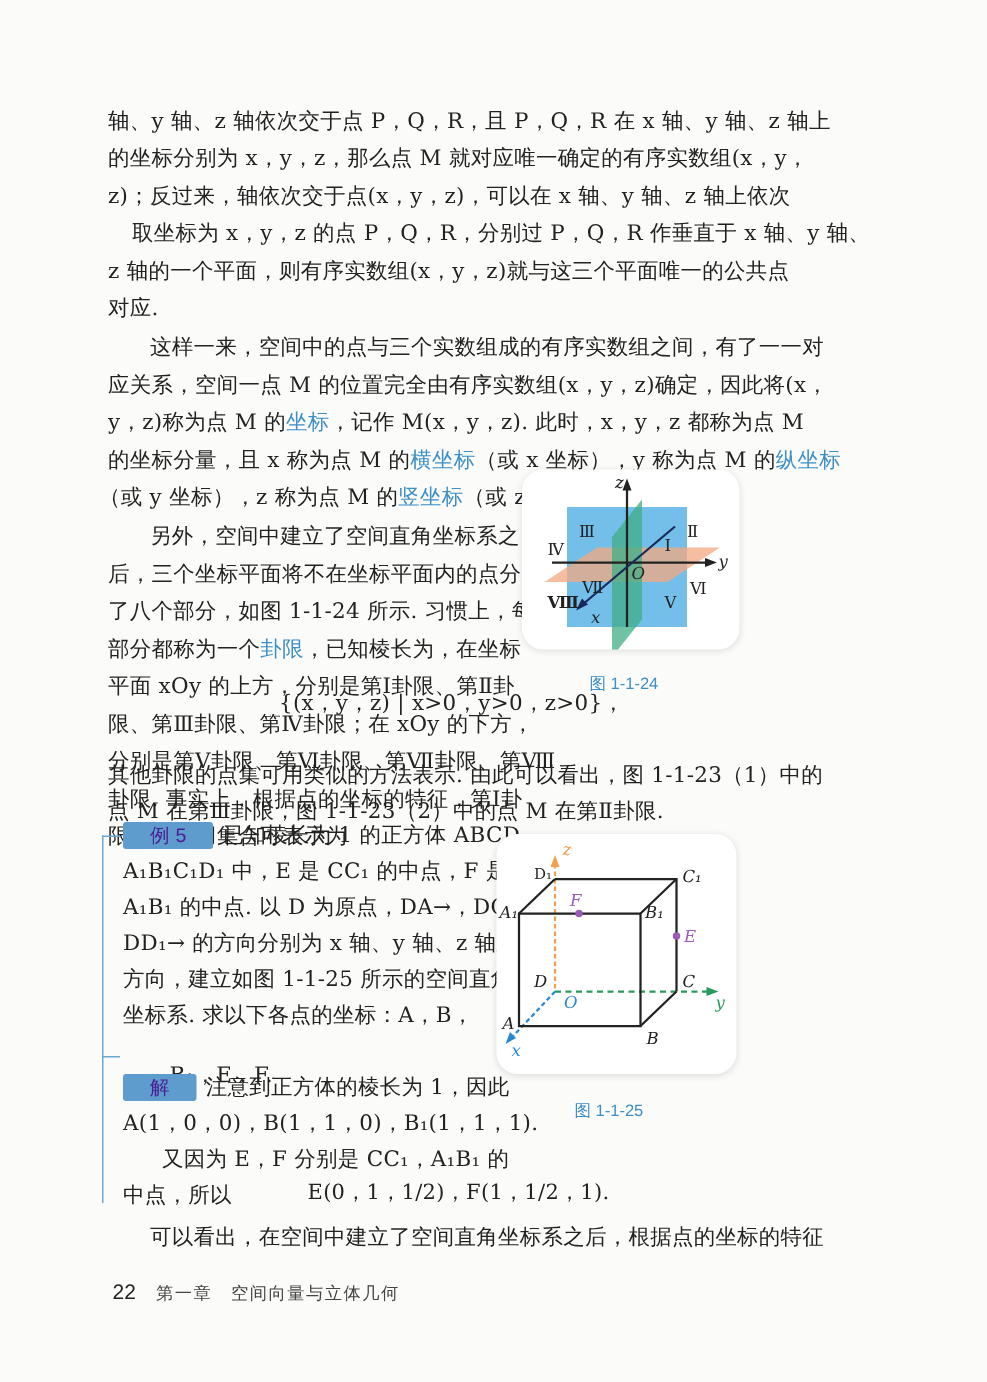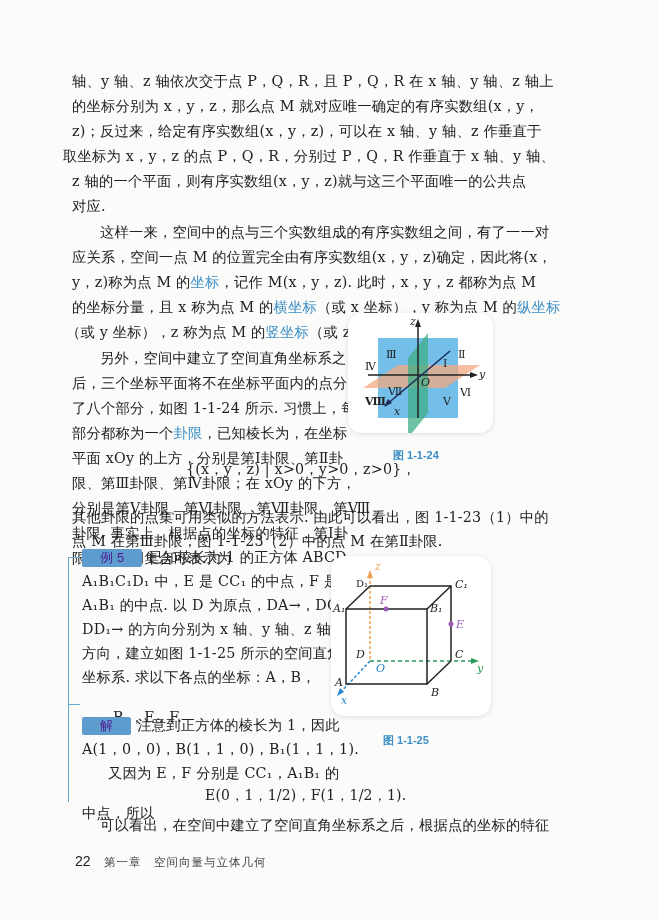--- a/index.html
+++ b/index.html
@@ -1,35 +1,35 @@
 <!DOCTYPE html>
 <html><head>
 <meta charset="utf-8">
 <style>
   html, body { margin:0; padding:0; }
   body { width:658px; height:921px; background:#fbfbf9; position:relative; overflow:hidden;
          font-family:"DejaVu Serif","Liberation Serif",serif; color:#222; }
   .line { position:absolute; font-size:14.3px; line-height:22px; white-space:nowrap; letter-spacing:0.2px; }
   .kw { color:#3d8fc6; }
   .fig { position:absolute; background:#fff; border-radius:14px; box-shadow:0 1px 5px rgba(0,0,0,0.12); }
-  .cap { position:absolute; font-family:"Liberation Sans","DejaVu Sans",sans-serif; font-size:11px; color:#3d8fc6; font-weight:bold; }
+  .cap { position:absolute; font-family:"Liberation Sans","DejaVu Sans",sans-serif; font-size:11px; color:#3d8fc6; font-weight:normal; }
   .tag { display:inline-block; background:#5d9ccc; color:#4c1d95; font-family:"Liberation Sans","DejaVu Sans",sans-serif;
          font-size:13px; padding:0 18px; line-height:18px; border-radius:2px; margin-right:6px; }
   .bracket { position:absolute; border-left:1.5px solid #6aa8d4; }
   .hline { position:absolute; border-top:1.5px solid #6aa8d4; }
   .footer-num { position:absolute; left:75px; top:853px; font-family:"Liberation Sans","DejaVu Sans",sans-serif; font-size:14px; color:#222; }
   .footer-txt { position:absolute; left:104px; top:855px; font-size:11.5px; color:#444; letter-spacing:1px; }
 </style>
 </head>
 <body>
 
 <div class="line" style="left:72px;top:70px;">轴、y 轴、z 轴依次交于点 P，Q，R，且 P，Q，R 在 x 轴、y 轴、z 轴上</div>
 <div class="line" style="left:72px;top:95px;">的坐标分别为 x，y，z，那么点 M 就对应唯一确定的有序实数组(x，y，</div>
-<div class="line" style="left:72px;top:120px;">z)；反过来，给定有序实数组(x，y，z)，可以在 x 轴、y 轴、z 作垂直于</div>
-<div class="line" style="left:63px;top:145px;">取坐标为 x，y，z 的点 P，Q，R，分别过 P，Q，R 作垂直于 x 轴、y 轴、</div>
+<div class="line" style="left:72px;top:120px;">z)；反过来，轴依次交于点(x，y，z)，可以在 x 轴、y 轴、z 轴上依次</div>
+<div class="line" style="left:88px;top:145px;">取坐标为 x，y，z 的点 P，Q，R，分别过 P，Q，R 作垂直于 x 轴、y 轴、</div>
 <div class="line" style="left:72px;top:170px;">z 轴的一个平面，则有序实数组(x，y，z)就与这三个平面唯一的公共点</div>
 <div class="line" style="left:72px;top:195px;">对应.</div>
 
 <div class="line" style="left:100px;top:221px;">这样一来，空间中的点与三个实数组成的有序实数组之间，有了一一对</div>
 <div class="line" style="left:72px;top:246px;">应关系，空间一点 M 的位置完全由有序实数组(x，y，z)确定，因此将(x，</div>
 <div class="line" style="left:72px;top:271px;">
   <span>y，z)称为点 M 的</span><span class="kw">坐标</span><span>，记作 M(x，y，z). 此时，x，y，z 都称为点 M</span>
 </div>
 <div class="line" style="left:72px;top:296px;">
   <span>的坐标分量，且 x 称为点 M 的</span><span class="kw">横坐标</span><span>（或 x 坐标），y 称为点 M 的</span><span class="kw">纵坐标</span>
@@ -93,21 +93,21 @@
 <div class="line" style="left:82px;top:570px;">A₁B₁C₁D₁ 中，E 是 CC₁ 的中点，F 是</div>
 <div class="line" style="left:82px;top:594px;">A₁B₁ 的中点. 以 D 为原点，DA→，DC→，</div>
 <div class="line" style="left:82px;top:618px;">DD₁→ 的方向分别为 x 轴、y 轴、z 轴正</div>
 <div class="line" style="left:82px;top:642px;">方向，建立如图 1-1-25 所示的空间直角</div>
 <div class="line" style="left:82px;top:666px;">坐标系. 求以下各点的坐标：A，B，</div>
 <div class="line" style="left:82px;top:706px;margin-left:31px;">B₁，E，F.</div>
 
 <div class="line" style="left:82px;top:714px;"><span class="tag">解</span><span>注意到正方体的棱长为 1，因此</span></div>
 <div class="line" style="left:82px;top:738px;">A(1，0，0)，B(1，1，0)，B₁(1，1，1).</div>
 <div class="line" style="left:108px;top:762px;">又因为 E，F 分别是 CC₁，A₁B₁ 的</div>
-<div class="line" style="left:82px;top:786px;margin-top:16px;">中点，所以</div>
+<div class="line" style="left:82px;top:786px;">中点，所以</div>
 <div class="line" style="left:205px;top:784px;font-size:14px;">E(0，1，1/2)，F(1，1/2，1).</div>
 
 <div class="fig" style="left:331px;top:556px;width:160px;height:160px;">
   <svg width="160" height="160" viewBox="0 0 160 160">
     <line x1="39" y1="20" x2="39" y2="105" stroke="#f0a050" stroke-width="1.5" stroke-dasharray="3,2"></line>
     <polygon points="36,22 39,14 42,22" fill="#f0a050"></polygon>
     <line x1="39" y1="105" x2="145" y2="105" stroke="#2a9a5a" stroke-width="1.5" stroke-dasharray="4,3"></line>
     <polygon points="140,102 148,105 140,108" fill="#2a9a5a"></polygon>
     <line x1="39" y1="105" x2="8" y2="138" stroke="#2a88d0" stroke-width="1.5" stroke-dasharray="3,2"></line>
     <polygon points="6,140 9,132 13,136" fill="#2a88d0"></polygon>

